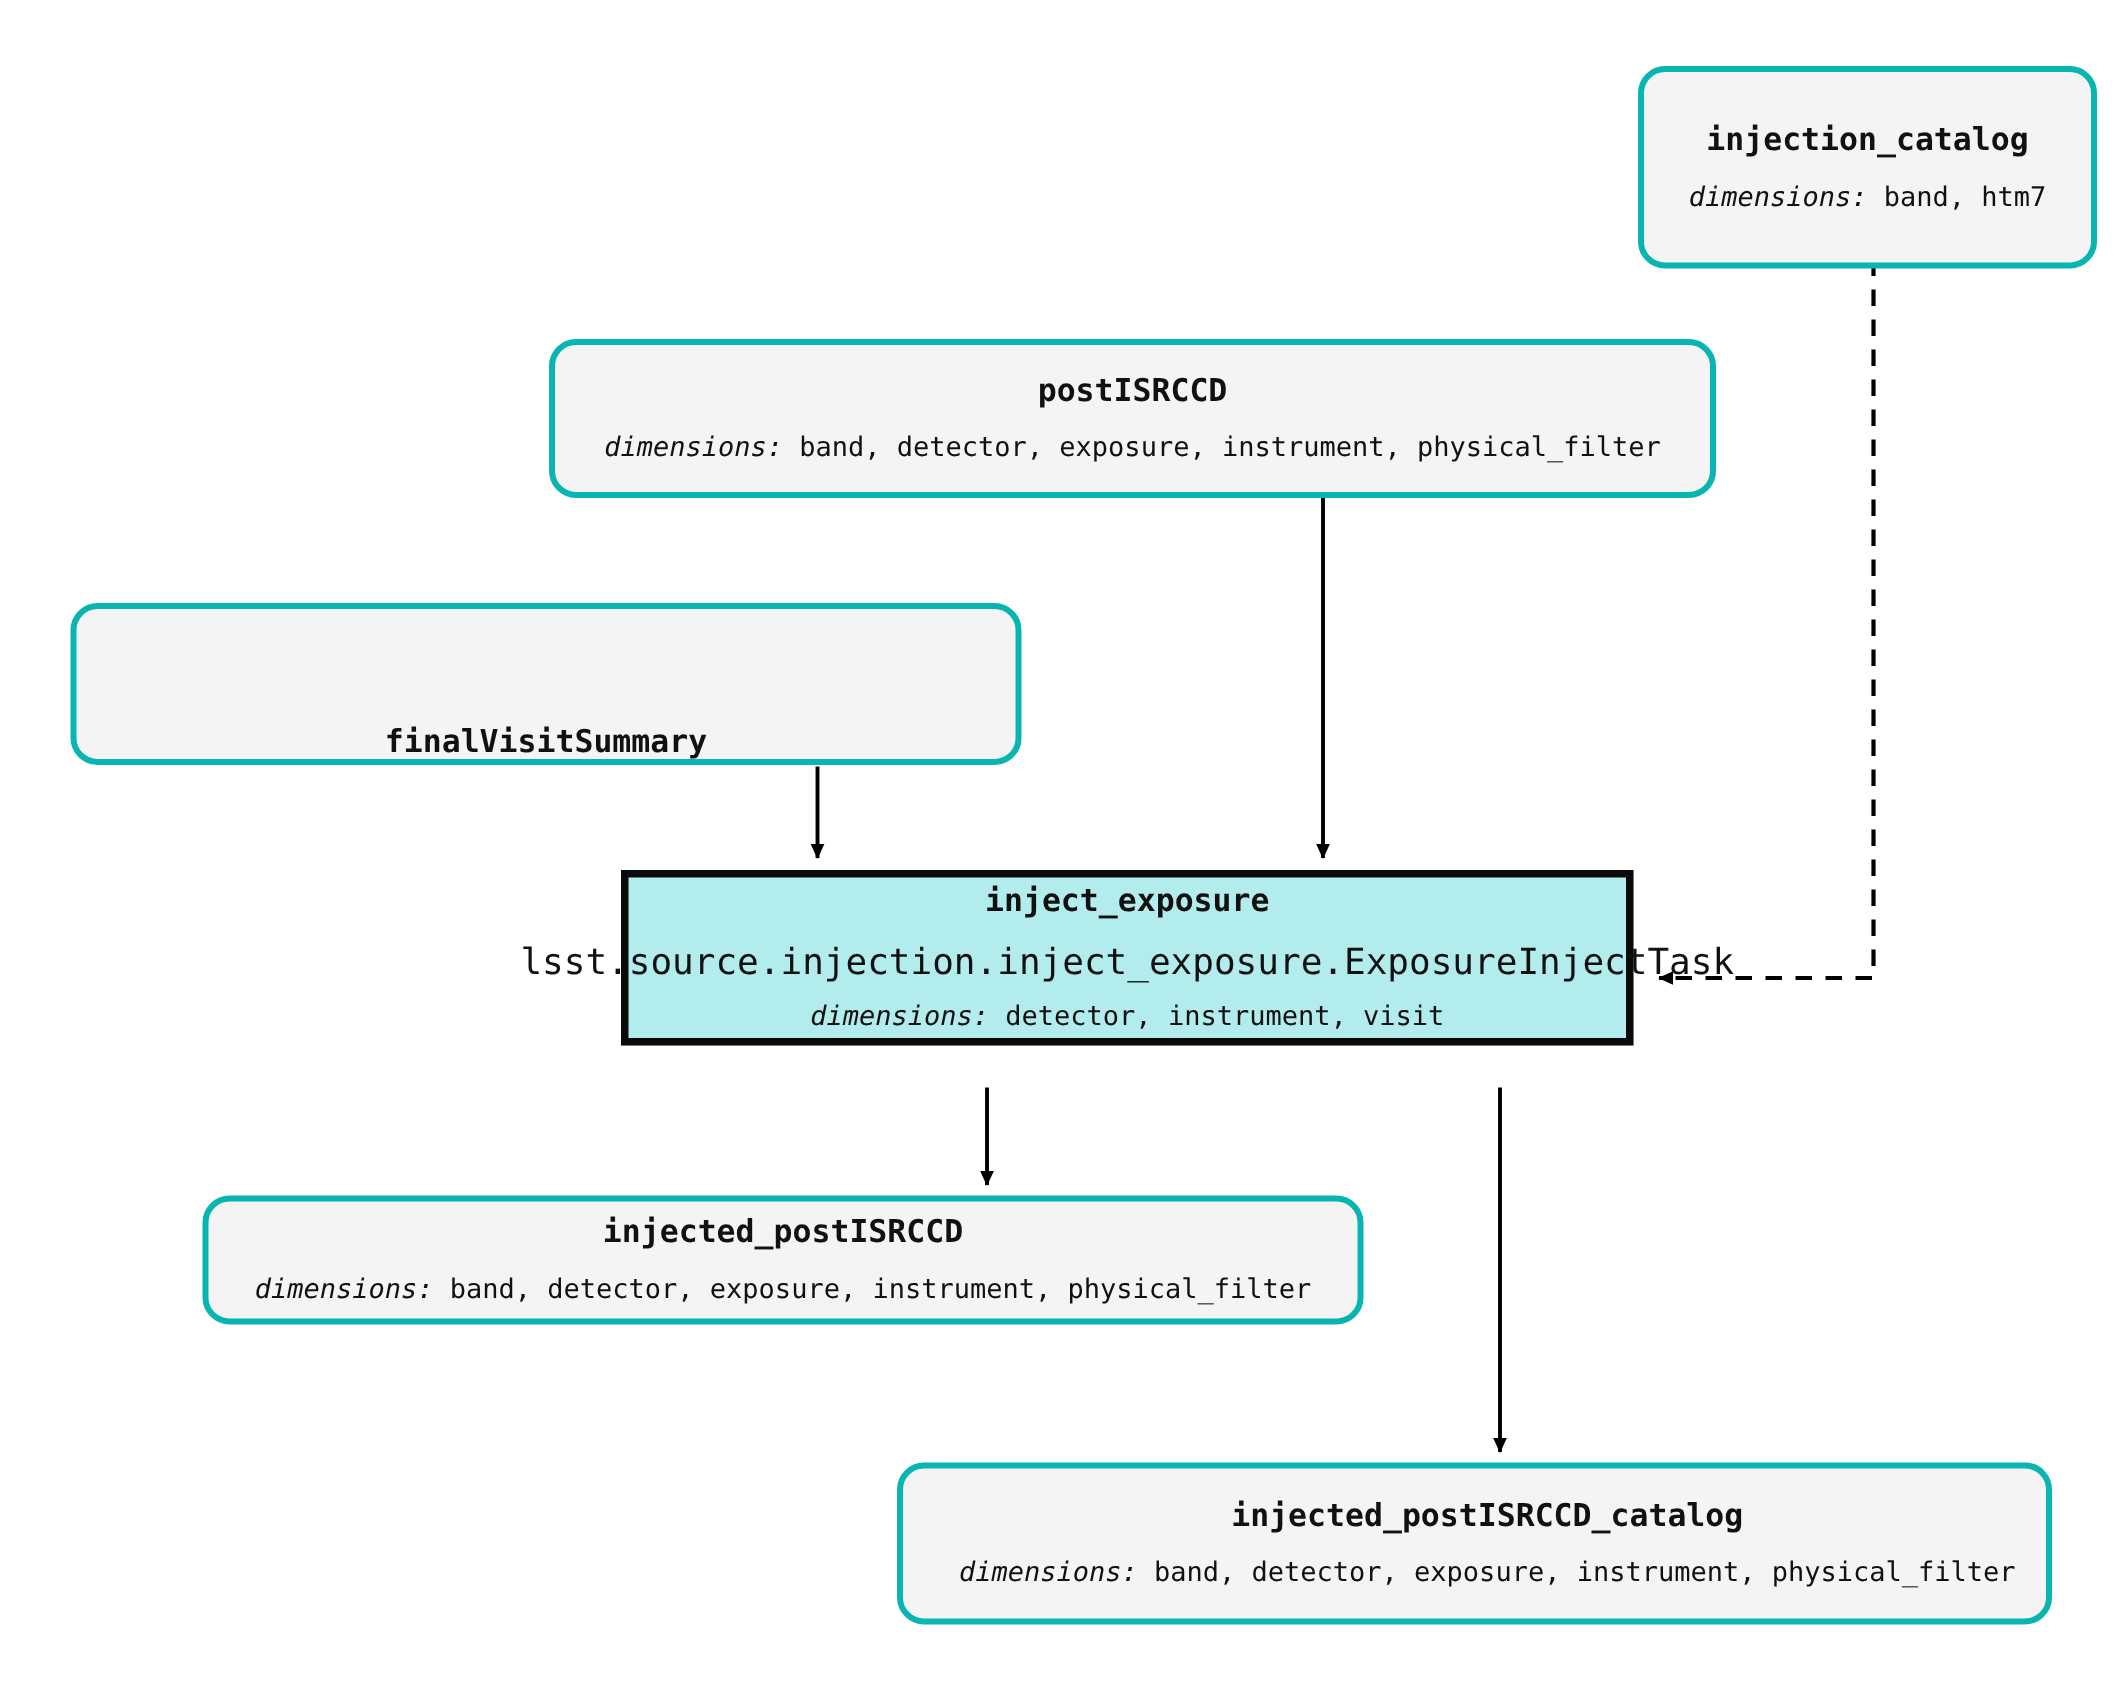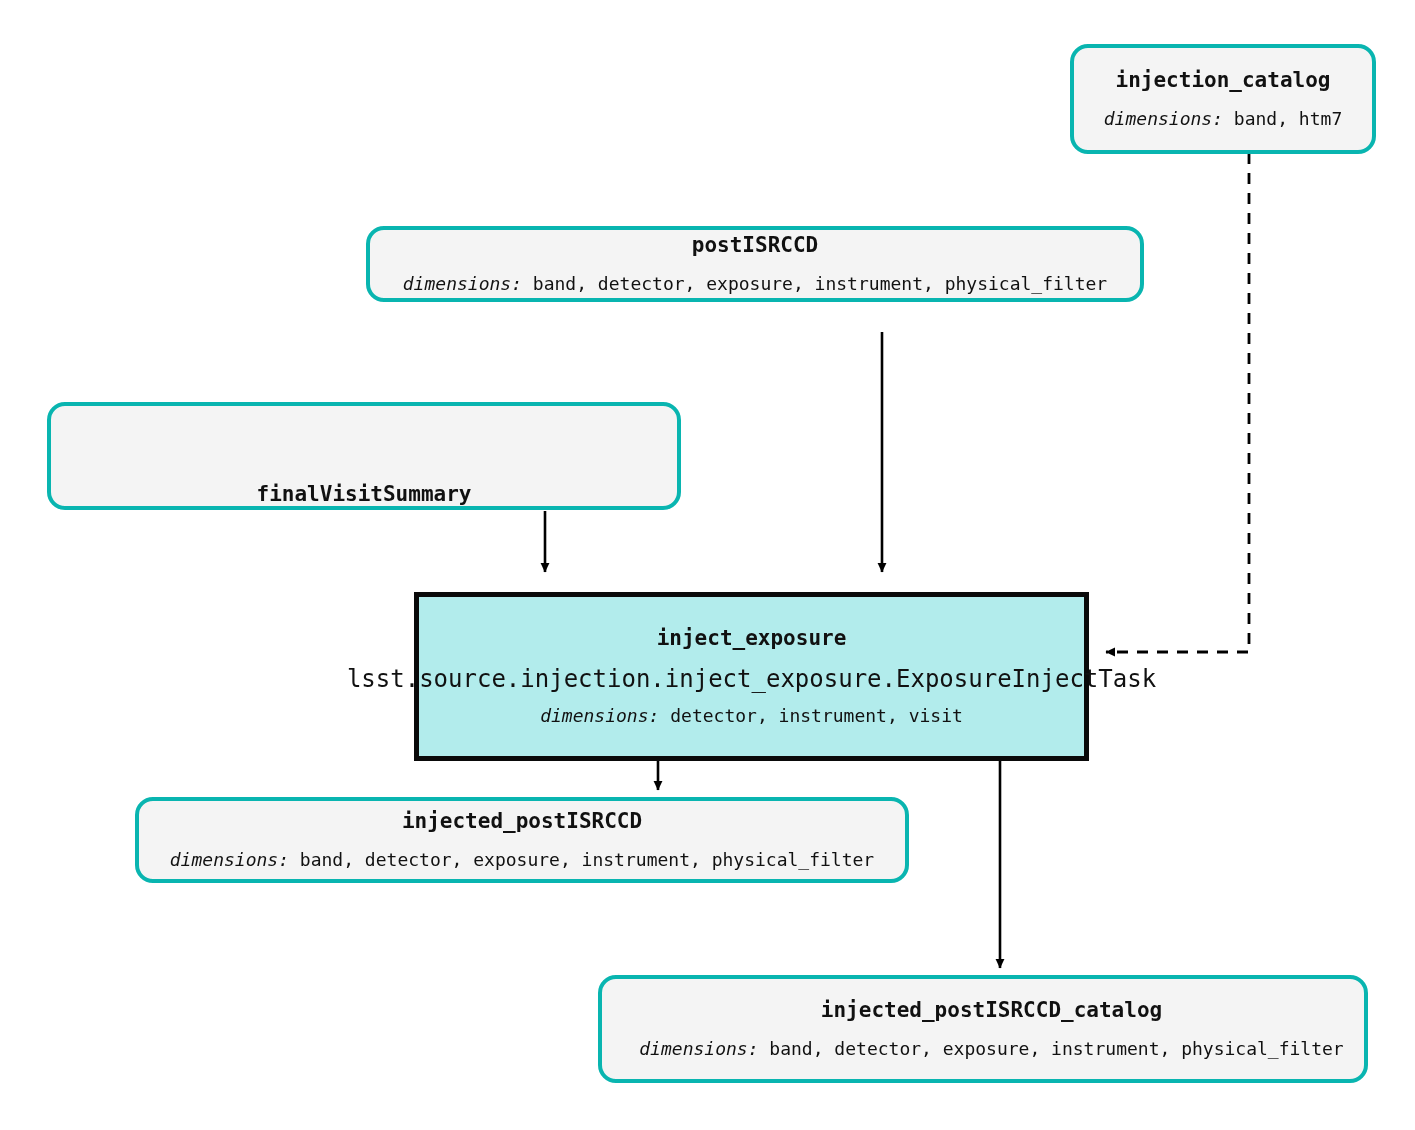--- a/index.html
+++ b/index.html
@@ -102,41 +102,41 @@
 
     <g>
       <line x1="658" y1="725" x2="658" y2="790" stroke="#000000" stroke-width="2.6" marker-end="url(#arrowhead)"></line>
     </g>
 
     <g>
       <line x1="1000" y1="725" x2="1000" y2="968" stroke="#000000" stroke-width="2.6" marker-end="url(#arrowhead)"></line>
     </g>
   </svg>
 
-  <div class="node dataset" style="left:1070px; top:44px; width:306px; height:110px;text-align:right;">
+  <div class="node dataset" style="left:1092px; top:44px; width:306px; height:135px;text-align:right;">
     <div class="node-title">injection_catalog</div>
     <div class="node-dims">
       <span class="dims-key">dimensions:</span>
       <span class="dims-val">band, htm7</span>
     </div>
   </div>
 
-  <div class="node dataset" style="left:366px; top:226px; width:778px; height:76px;align-items:center;">
+  <div class="node dataset" style="left:366px; top:226px; width:778px; height:106px;align-items:center;">
     <div class="node-title">postISRCCD</div>
     <div class="node-dims">
       <span class="dims-key">dimensions:</span>
       <span class="dims-val">band, detector, exposure, instrument, physical_filter</span>
     </div>
   </div>
 
   <div class="node dataset" style="left:47px; top:402px; width:634px; height:108px;justify-content:flex-end;">
     <div class="node-title">finalVisitSummary</div>
   </div>
 
-  <div class="node task" style="left:414px; top:580px; width:675px; height:169px;margin-top:12px;">
+  <div class="node task" style="left:414px; top:580px; width:675px; height:117px;">
     <div class="node-title">inject_exposure</div>
     <div class="node-class">lsst.source.injection.inject_exposure.ExposureInjectTask</div>
     <div class="node-dims">
       <span class="dims-key">dimensions:</span>
       <span class="dims-val">detector, instrument, visit</span>
     </div>
   </div>
 
   <div class="node dataset" style="left:135px; top:797px; width:774px; height:86px;">
     <div class="node-title">injected_postISRCCD</div>

